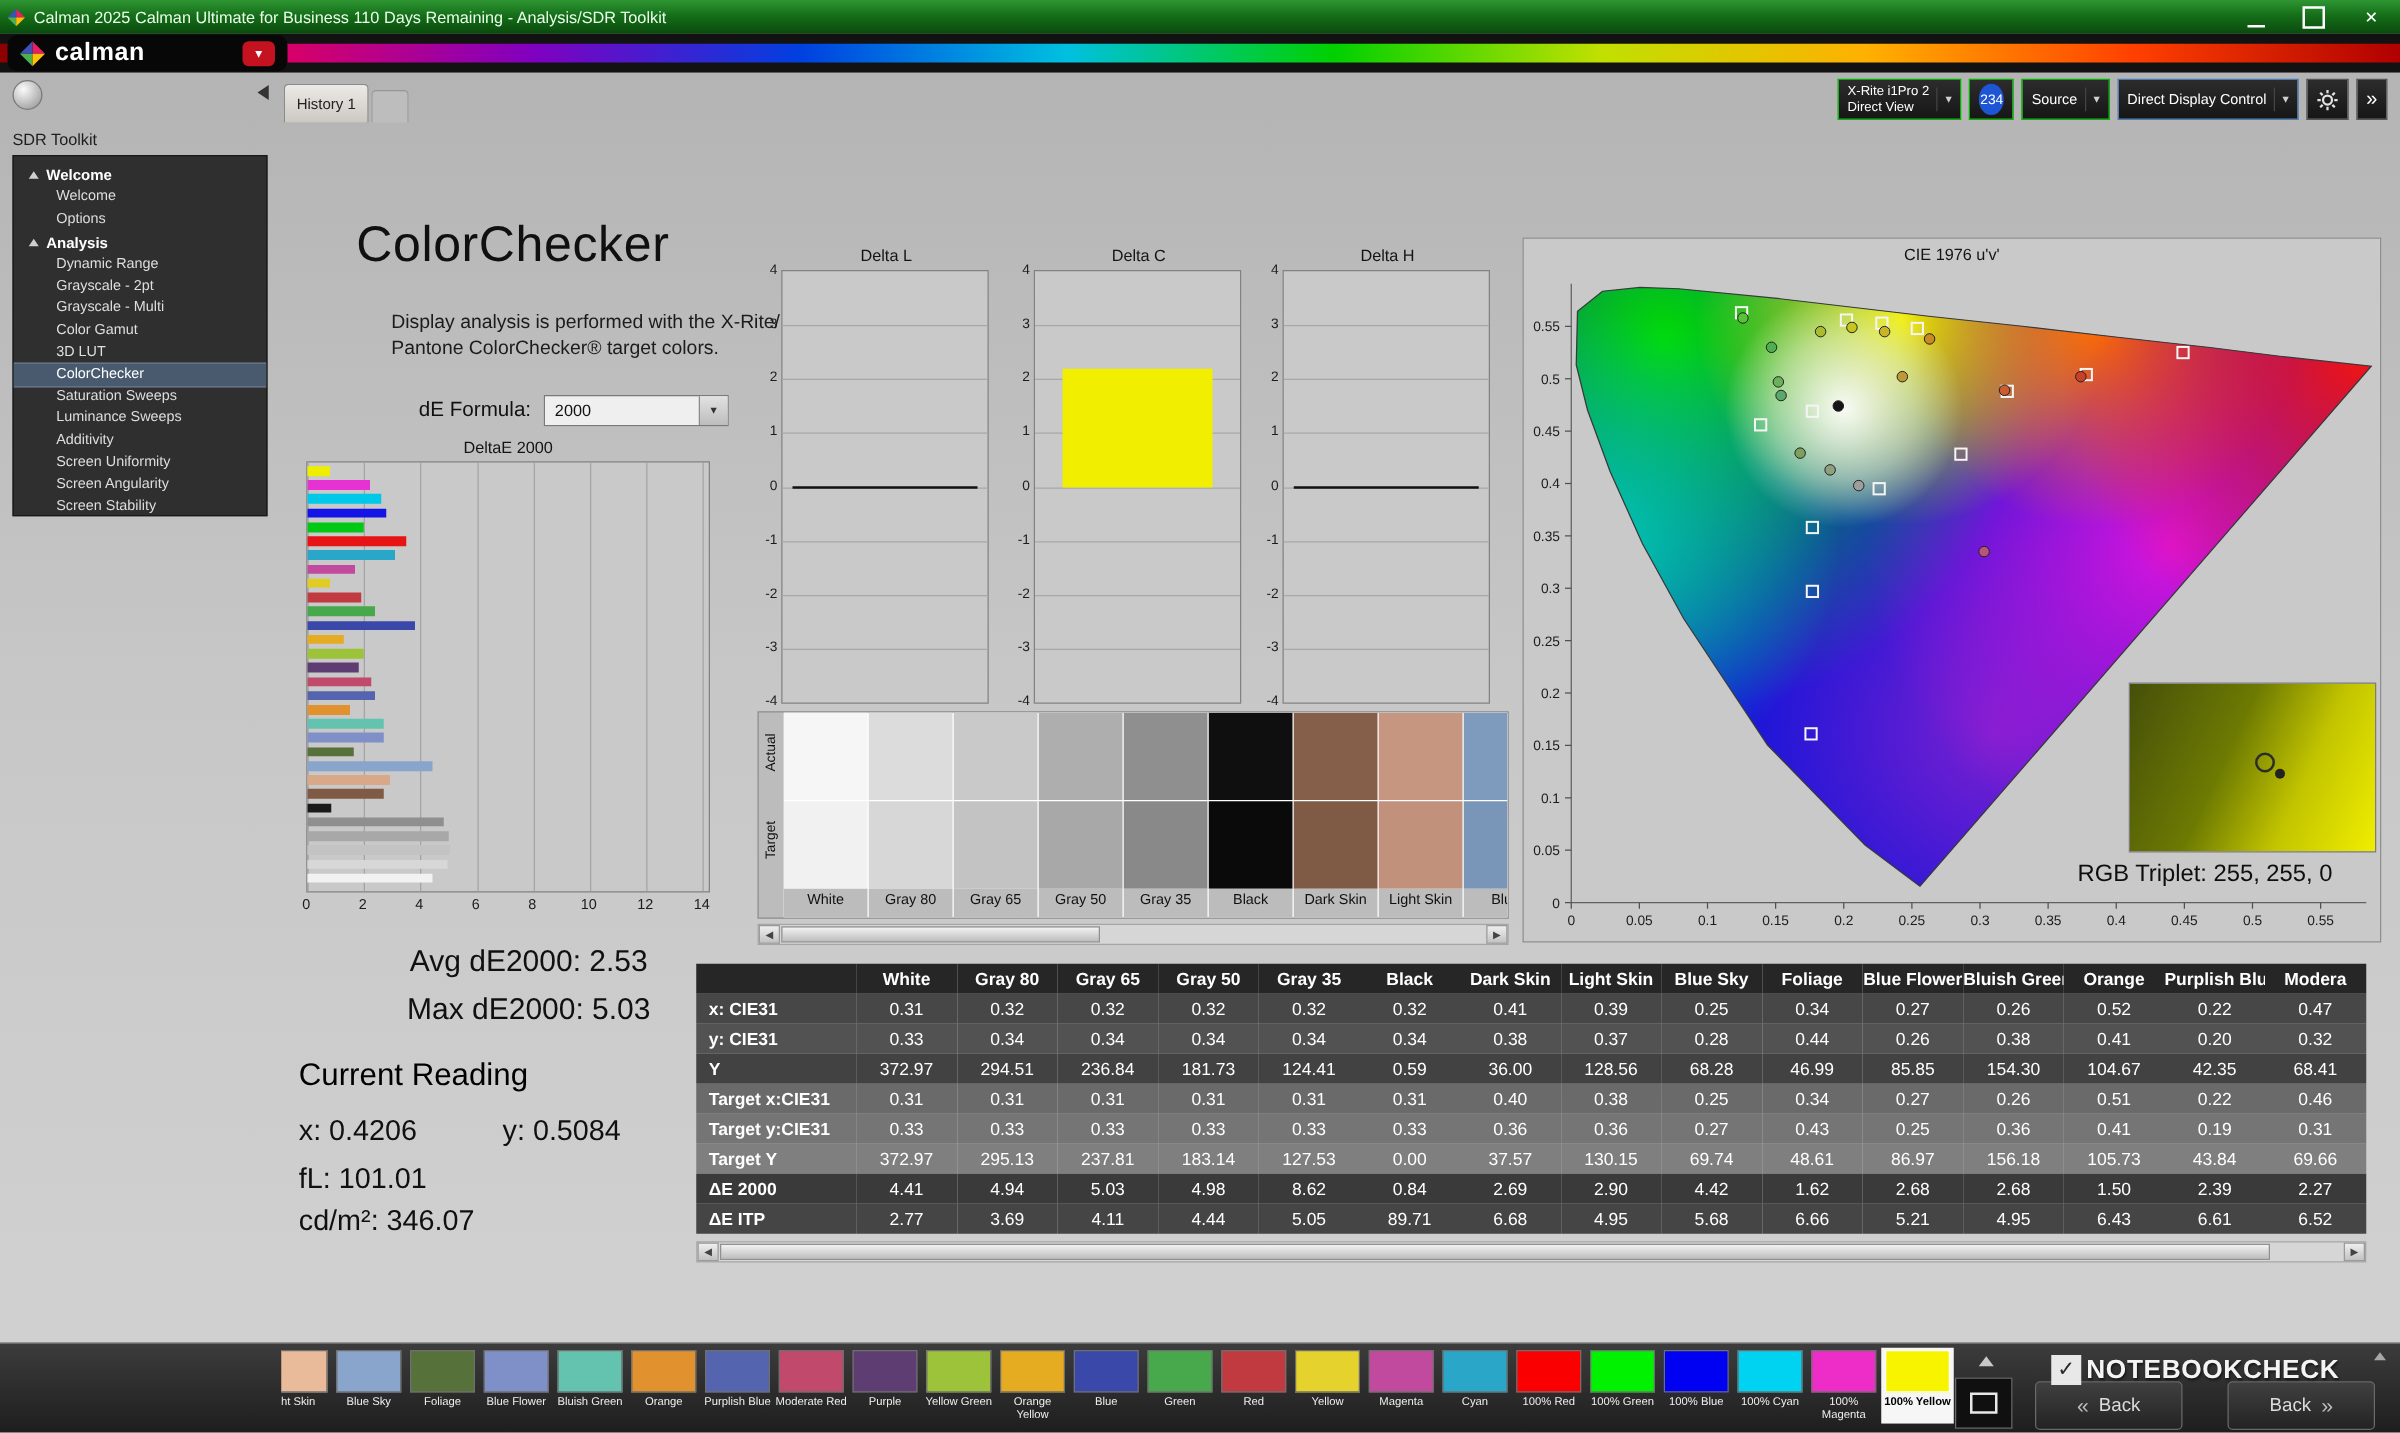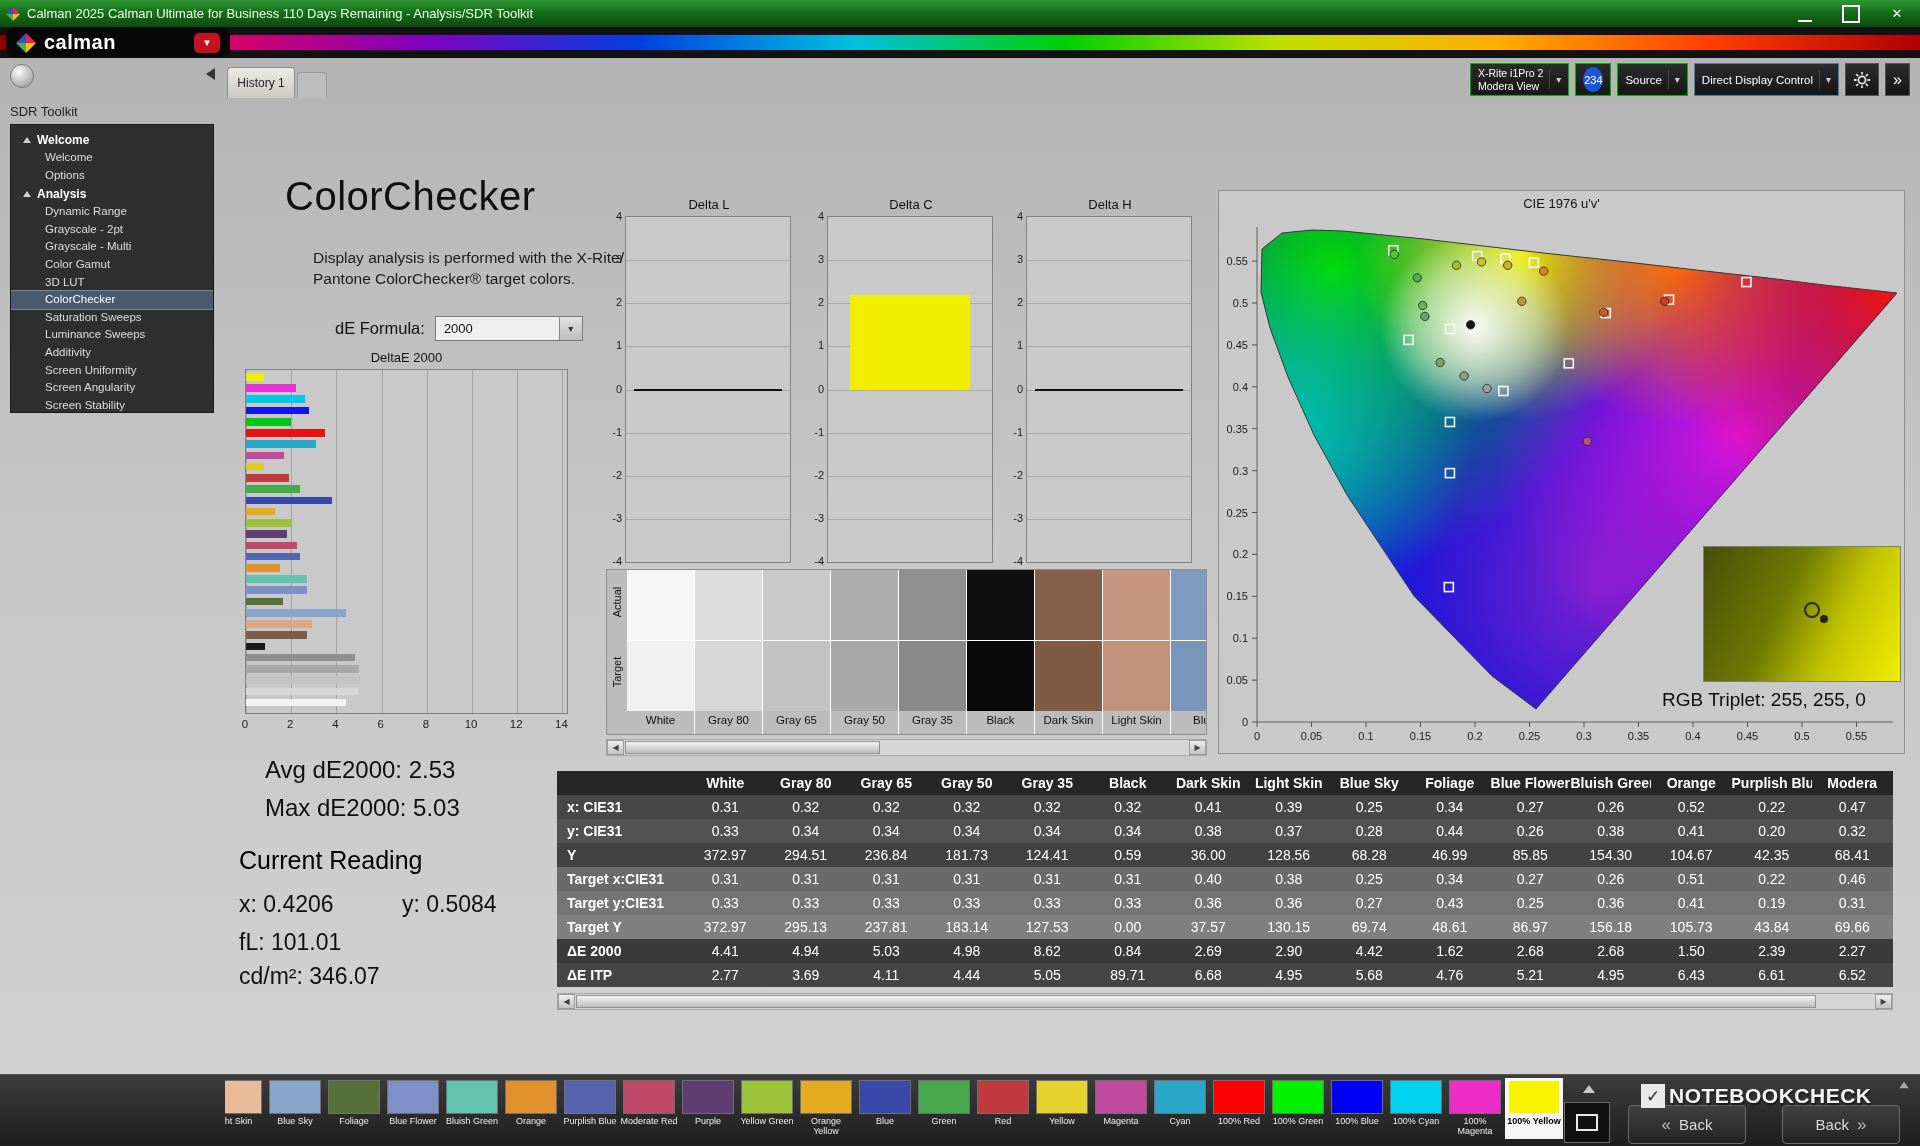--- a/index.html
+++ b/index.html
@@ -107,21 +107,21 @@
   .patch .plabel{height:22px;font-size:11.5px;color:#111;text-align:center;padding-top:3px;background:#bcbcbc;}
   
   .hscroll{position:absolute;height:17px;background:#d6d6d6;border:1px solid #a5a5a5;box-sizing:border-box;}
   .hs-arrow{position:absolute;top:0;width:17px;height:15px;background:linear-gradient(#efefef,#c2c2c2);
     border:1px solid #9a9a9a;box-sizing:border-box;font-size:8px;color:#444;display:flex;align-items:center;justify-content:center;}
   .hs-left{left:0;} .hs-right{right:0;}
   .hs-thumb{position:absolute;top:1px;height:13px;background:linear-gradient(#f2f2f2,#bdbdbd);border:1px solid #919191;box-sizing:border-box;}
   .sw-scroll{left:381px;top:641px;width:601px;}
   .tb-scroll{left:332px;top:895px;width:1336px;}
   
-  .avg,.max{position:absolute;left:40px;width:316px;text-align:left;font-size:24px;color:#101010;}
+  .avg,.max{position:absolute;left:40px;width:316px;text-align:center;font-size:24px;color:#101010;}
   .avg{top:658px;} .max{top:696px;}
   .rd-head{position:absolute;left:14px;top:748px;font-size:25px;color:#000000;}
   .rd-xy{position:absolute;left:14px;top:793px;font-size:23px;color:#101010;}
   .rd-xy .ry{margin-left:62px;}
   .rd-fl{position:absolute;left:14px;top:831px;font-size:23px;color:#101010;}
   .rd-cd{position:absolute;left:14px;top:865px;font-size:23px;color:#101010;}
   
   .rtable{position:absolute;left:332px;top:673px;display:grid;
     grid-template-columns:128px repeat(15,80.5px);font-size:14px;color:#fff;}
   .tcell{height:24px;line-height:24px;text-align:center;overflow:hidden;white-space:nowrap;}
@@ -229,21 +229,21 @@
     </div>
 </div>
 
 <div class="tabrow">
   <div class="tab-history">History 1</div>
   <div class="tab-stub"></div>
   <div class="controls">
     <div class="ctrl">
       <span class="meter-text">
         <span>X-Rite i1Pro 2</span><br>
-        <span>Modera View</span>
+        <span>Direct View</span>
       </span>
       <span class="dd">▾</span>
     </div>
     <div class="ctrl badge-box">
       <span class="badge">234</span>
     </div>
     <div class="ctrl">
       <span class="src-text">Source</span>
       <span class="dd">▾</span>
     </div>
@@ -738,21 +738,21 @@
       <div class="tcell rl r7">ΔE ITP</div>
       <div class="tcell r7">2.77</div>
       <div class="tcell r7">3.69</div>
       <div class="tcell r7">4.11</div>
       <div class="tcell r7">4.44</div>
       <div class="tcell r7">5.05</div>
       <div class="tcell r7">89.71</div>
       <div class="tcell r7">6.68</div>
       <div class="tcell r7">4.95</div>
       <div class="tcell r7">5.68</div>
-      <div class="tcell r7">4.76</div>
+      <div class="tcell r7">6.66</div>
       <div class="tcell r7">5.21</div>
       <div class="tcell r7">4.95</div>
       <div class="tcell r7">6.43</div>
       <div class="tcell r7">6.61</div>
       <div class="tcell r7">6.52</div>
     </div>
   <div class="hscroll tb-scroll">
     <span class="hs-arrow hs-left">◀</span>
     <span class="hs-thumb" style="left:18px;width:1240px;"></span>
     <span class="hs-arrow hs-right">▶</span>

